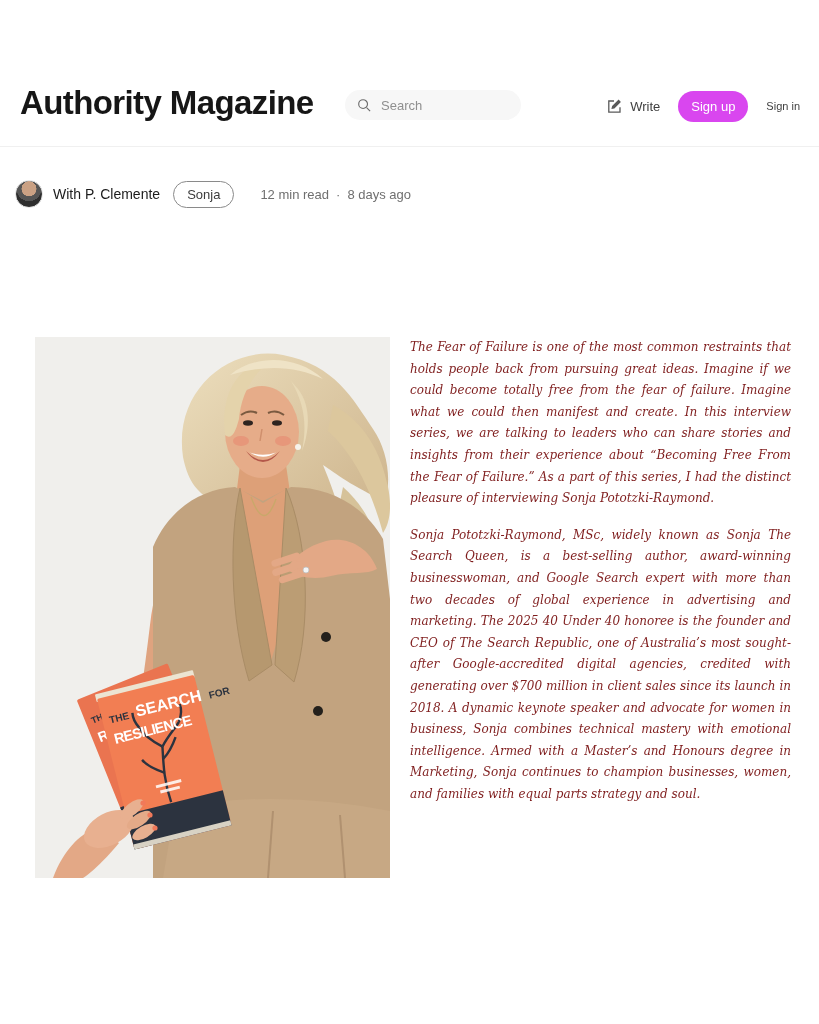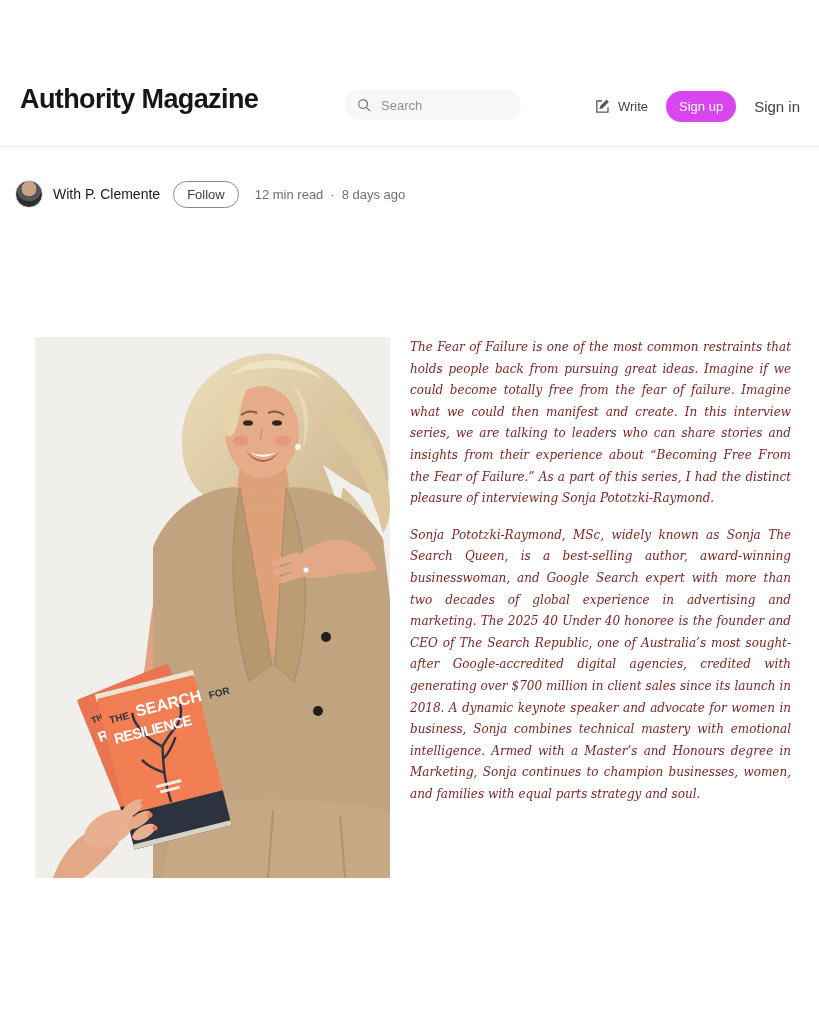--- a/index.html
+++ b/index.html
@@ -2,41 +2,41 @@
 <html><head>
 <meta charset="utf-8">
 <style>
   html,body{margin:0;padding:0;}
   body{
     width:819px;height:1024px;background:#ffffff;position:relative;
     font-family:"Liberation Sans",sans-serif;color:#1a1a1a;overflow:hidden;
   }
   
   .site-header{position:absolute;top:0;left:0;width:819px;height:146px;border-bottom:1px solid #f0f0f0;background:#fff;}
-  .logo{position:absolute;left:20px;top:84px;font-size:27px;font-weight:800;letter-spacing:-0.6px;color:#161616;cursor:pointer;}
+  .logo{position:absolute;left:20px;top:84px;font-size:33px;font-weight:800;letter-spacing:-0.6px;color:#161616;cursor:pointer;}
   .search-bar{position:absolute;left:345px;top:90px;width:176px;height:30px;background:#f7f7f7;border-radius:15px;
     display:flex;align-items:center;gap:9px;padding-left:12px;box-sizing:border-box;}
   .search-bar .ph{font-size:13px;color:#8f8f8f;}
   .header-right{position:absolute;right:19px;top:91px;height:30px;display:flex;align-items:center;gap:18px;}
   .write-btn{display:flex;align-items:center;gap:7px;font-size:13px;color:#3f3f3f;cursor:pointer;text-align:center;}
   .signup-btn{background:#d946ef;color:#fff;border:none;border-radius:99px;padding:8px 13px;font-size:13px;
     font-family:"Liberation Sans",sans-serif;cursor:pointer;}
-  .signin-link{font-size:15px;color:#3f3f3f;cursor:pointer;text-decoration:none;}
+  .signin-link{font-size:11px;color:#3f3f3f;cursor:pointer;text-decoration:none;}
   
   .article-head{position:absolute;left:15px;top:164px;width:782px;}
   .article-title{margin:0;font-size:29px;line-height:36px;font-weight:700;letter-spacing:-0.3px;color:#161616;}
   .article-subtitle{margin-top:7px;font-size:16px;color:#6f6f6f;}
   .author-row{margin-top:16px;display:flex;align-items:center;gap:10px;}
   .avatar{width:28px;height:28px;border-radius:50%;flex:none;cursor:pointer;
     background:radial-gradient(circle at 50% 30%,#caa184 0 33%,#555 34% 55%,#2e2e2e 56% 100%);
     border:1px solid #e5e5e5;box-sizing:border-box;}
   .author-name{font-size:14px;color:#1c1c1c;cursor:pointer;}
   .follow-btn{border:1px solid #8a8a8a;border-radius:99px;background:#fff;padding:5px 13px;font-size:13px;color:#3c3c3c;
     font-family:"Liberation Sans",sans-serif;cursor:pointer;margin-left:3px;}
-  .meta{display:flex;align-items:flex-start;gap:7px;font-size:13px;color:#6f6f6f;margin-left:6px;}
+  .meta{display:flex;align-items:flex-start;gap:7px;font-size:13px;color:#6f6f6f;margin-left:16px;}
   
   .main{position:absolute;left:35px;top:337px;width:756px;display:flex;gap:20px;}
   .photo{width:355px;height:541px;flex:none;display:block;}
   .body-text{width:381px;font-family:"DejaVu Serif",serif;font-style:italic;font-size:12px;line-height:21.6px;
     text-align:justify;color:#7f1d1d;}
   .body-text p{margin:0;}
   .body-text p + p{margin-top:15px;}
 </style>
 </head>
 <body>
@@ -63,21 +63,21 @@
     <button class="signup-btn">Sign up</button>
     <a class="signin-link">Sign in</a>
   </div>
 </header>
 
 <section class="article-head">
 
   <div class="author-row">
     <div class="avatar"></div>
     <span class="author-name">With P. Clemente</span>
-    <button class="follow-btn">Follow</button>
+    <button class="follow-btn">Sonja</button>
     <div class="meta">
       <span>12 min read</span>
       <span>·</span>
       <span>8 days ago</span>
     </div>
   </div>
 </section>
 
 <main class="main">
 

